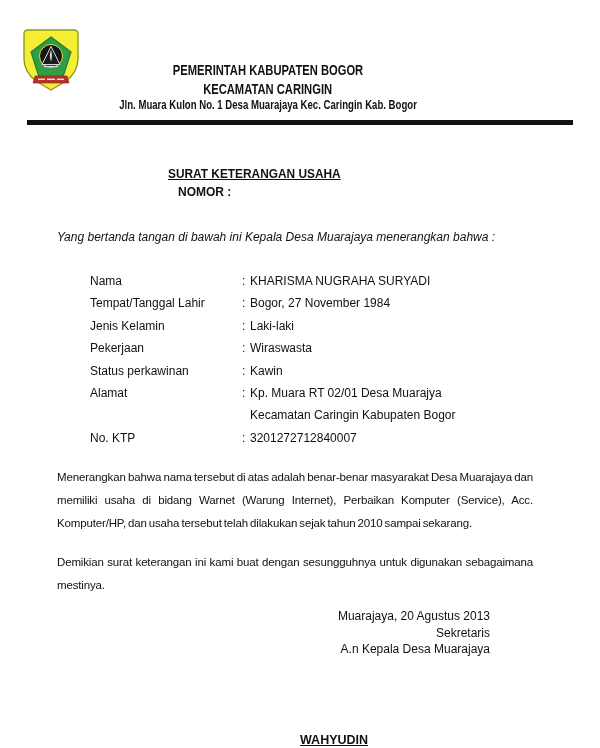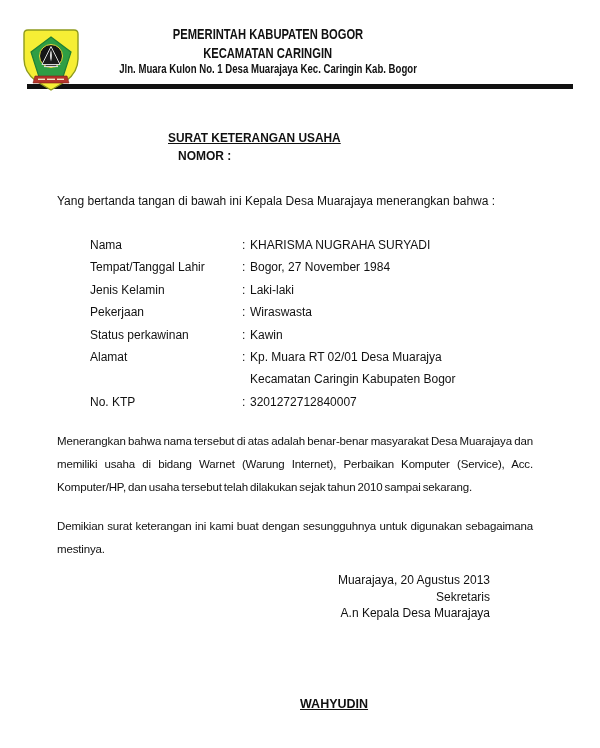--- a/index.html
+++ b/index.html
@@ -9,39 +9,39 @@
     height: 748px;
     background: #ffffff;
     font-family: "Liberation Sans", "DejaVu Sans", sans-serif;
     color: #111111;
     overflow: hidden;
   }
 
   
   .letterhead { position: relative; padding-top: 25px; }
   .logo-wrap { position: absolute; left: 23px; top: 29px; width: 56px; height: 62px; }
-  .lh-text { text-align: center; padding-right: 64px; }
+  .lh-text { text-align: center; padding-right: 64px; margin-top: 36px; }
   .condensed { display: inline-block; transform: scaleX(0.80); transform-origin: center; white-space: nowrap; }
   .lh-gov  { font-size: 14px; font-weight: bold; line-height: 18px; }
   .lh-dist { font-size: 14px; font-weight: bold; line-height: 18px; margin-top: 1px; }
   .lh-vill { font-size: 23px; font-weight: bold; line-height: 27px; margin-top: 1px; }
   .lh-addr { font-size: 12px; font-weight: bold; line-height: 15px; }
   .lh-rule { height: 5px; background: #111111; margin: 7px 27px 0 27px; }
 
   
   .title-block { margin: 39px 0 0 168px; }
   .doc-title {
     font-size: 13.5px; font-weight: bold; text-decoration: underline;
     line-height: 17px; display: inline-block;
     transform: scaleX(0.88); transform-origin: left center; white-space: nowrap;
   }
   .doc-nomor { font-size: 12px; font-weight: bold; line-height: 15px; margin: 3px 0 0 10px; }
 
   
-  .intro { margin: 30px 60px 0 57px; font-size: 12px; line-height: 15px; }
+  .intro { margin: 30px 60px 0 57px; font-size: 12px; line-height: 15px; font-style: italic; }
 
   .fields { margin: 25px 0 0 90px; font-size: 12px; }
   .f-row { display: flex; align-items: flex-start; line-height: 22.4px; }
   .f-label { width: 152px; flex: 0 0 152px; }
   .f-sep { width: 8px; flex: 0 0 8px; }
   .f-value { font-weight: normal; }
 
   .para {
     margin: 0 67px 0 57px;
     font-size: 11.5px; line-height: 23px;

